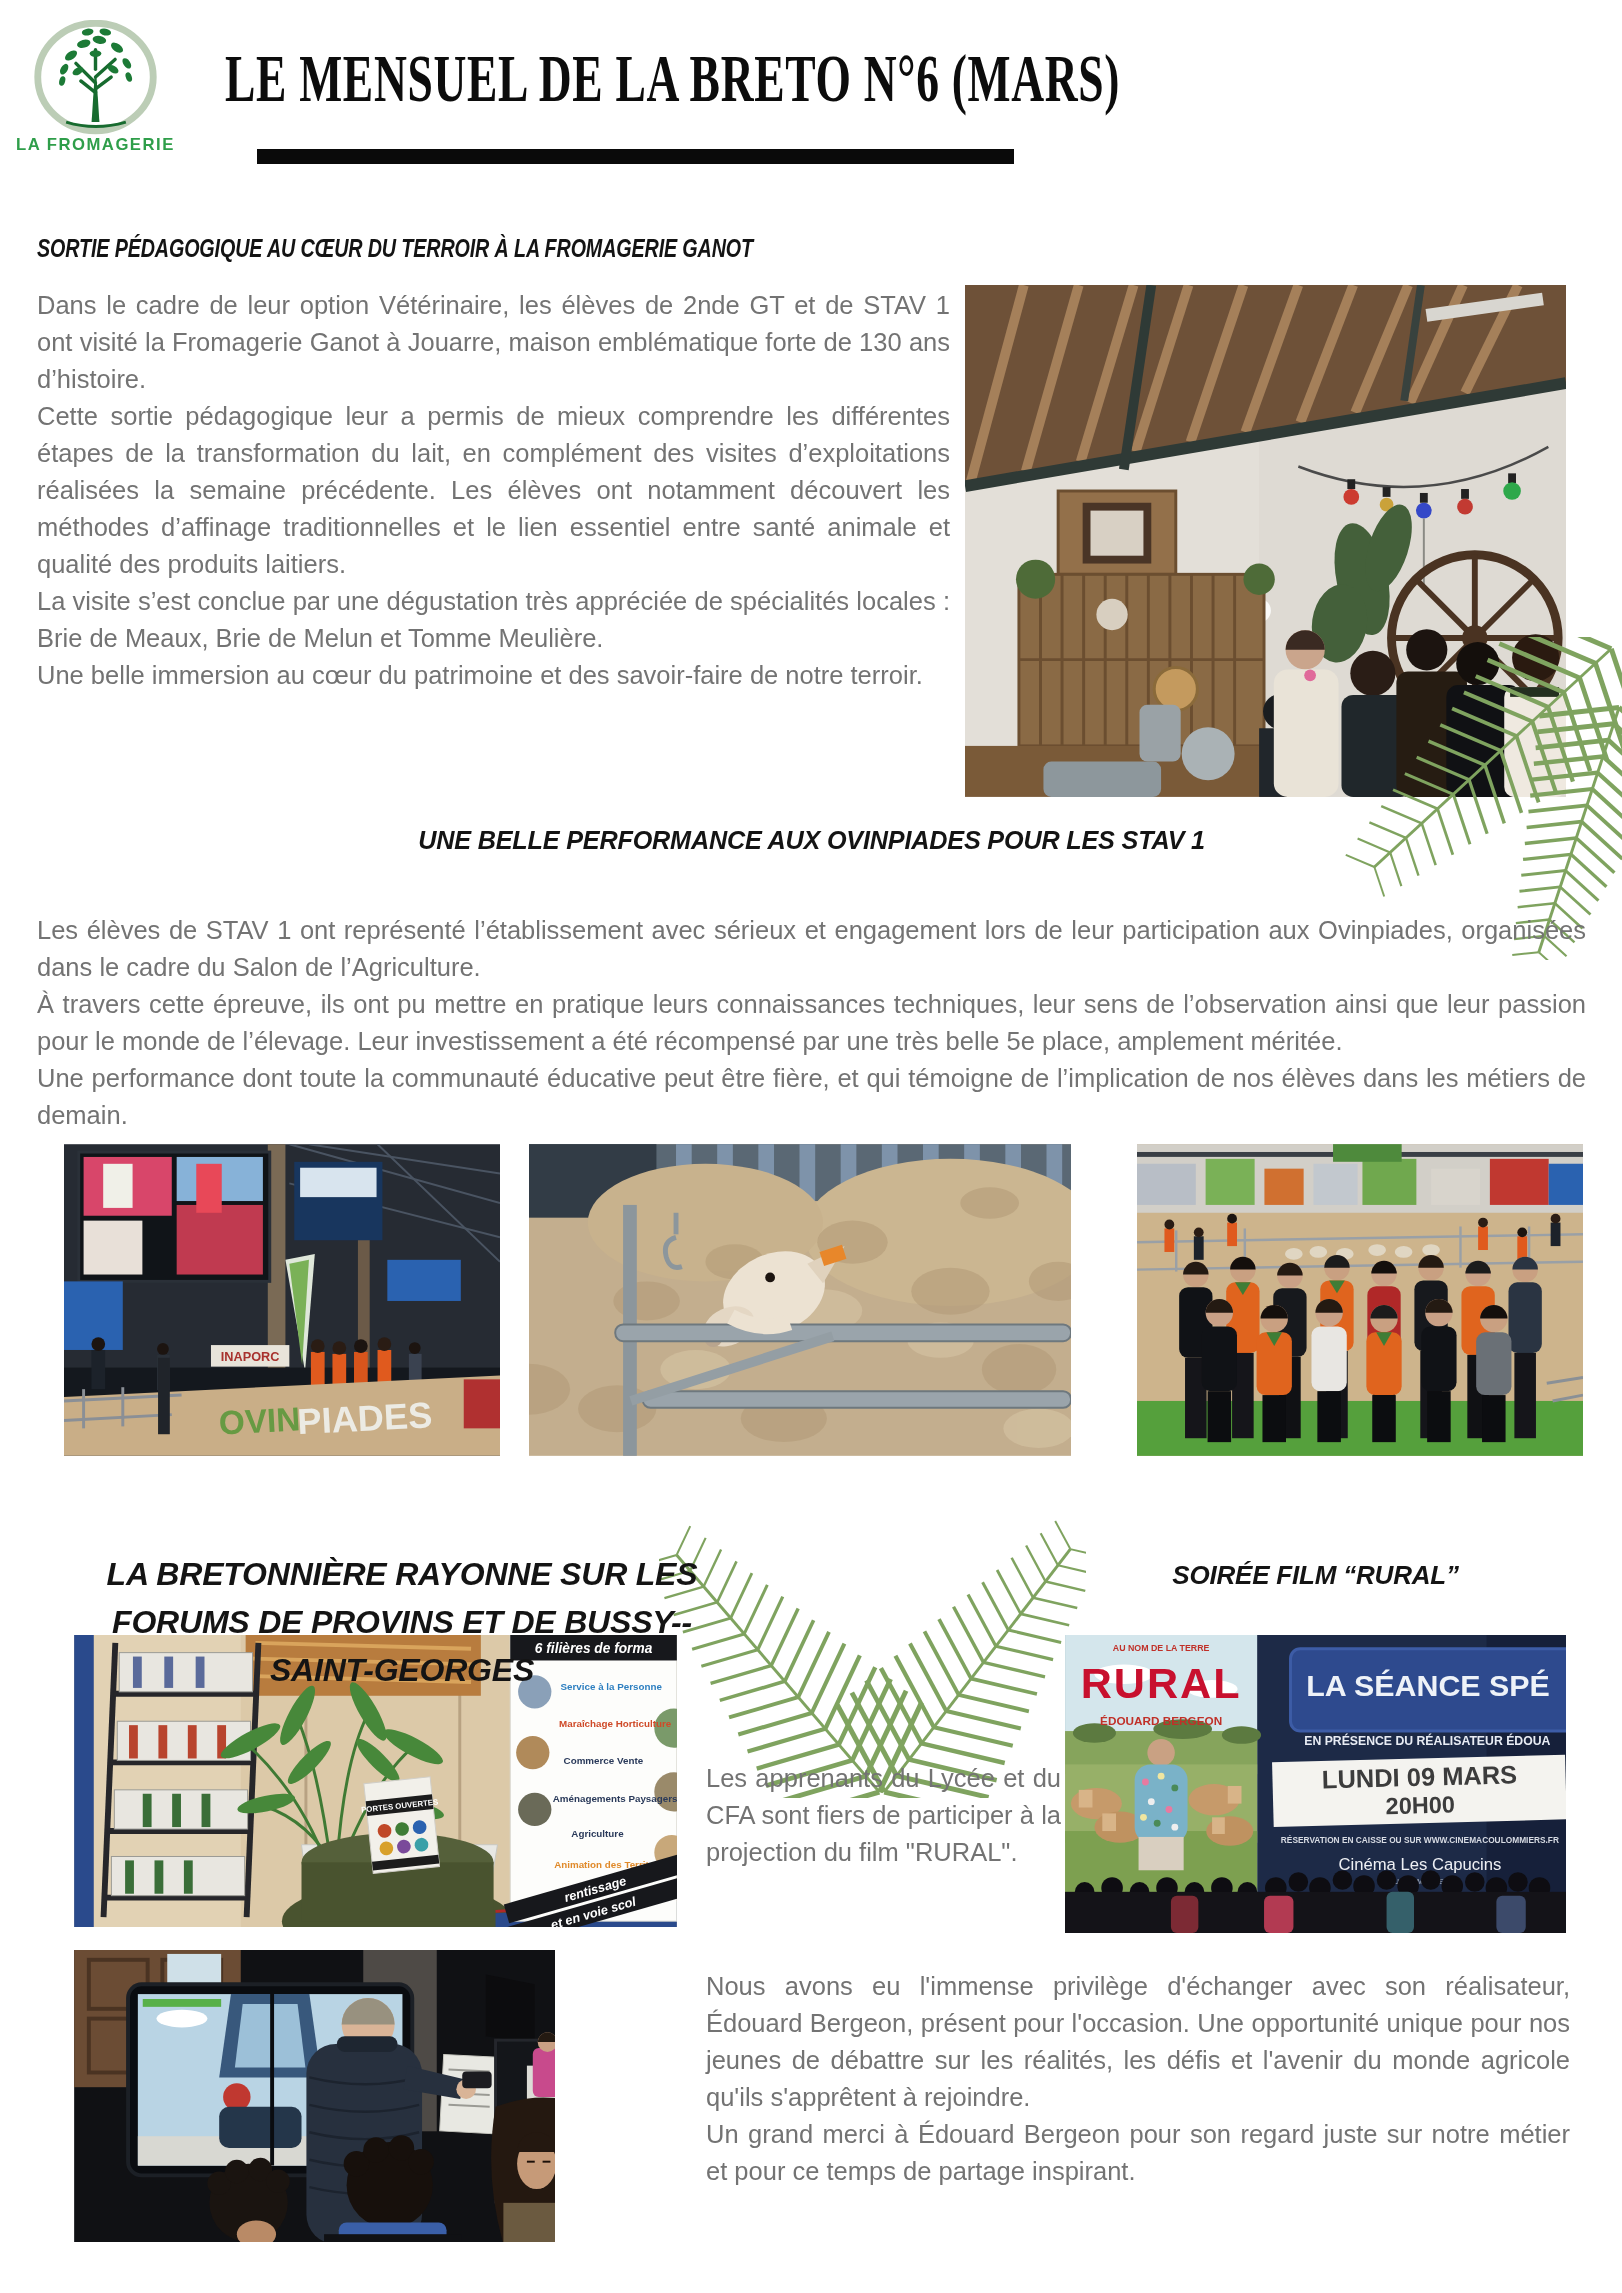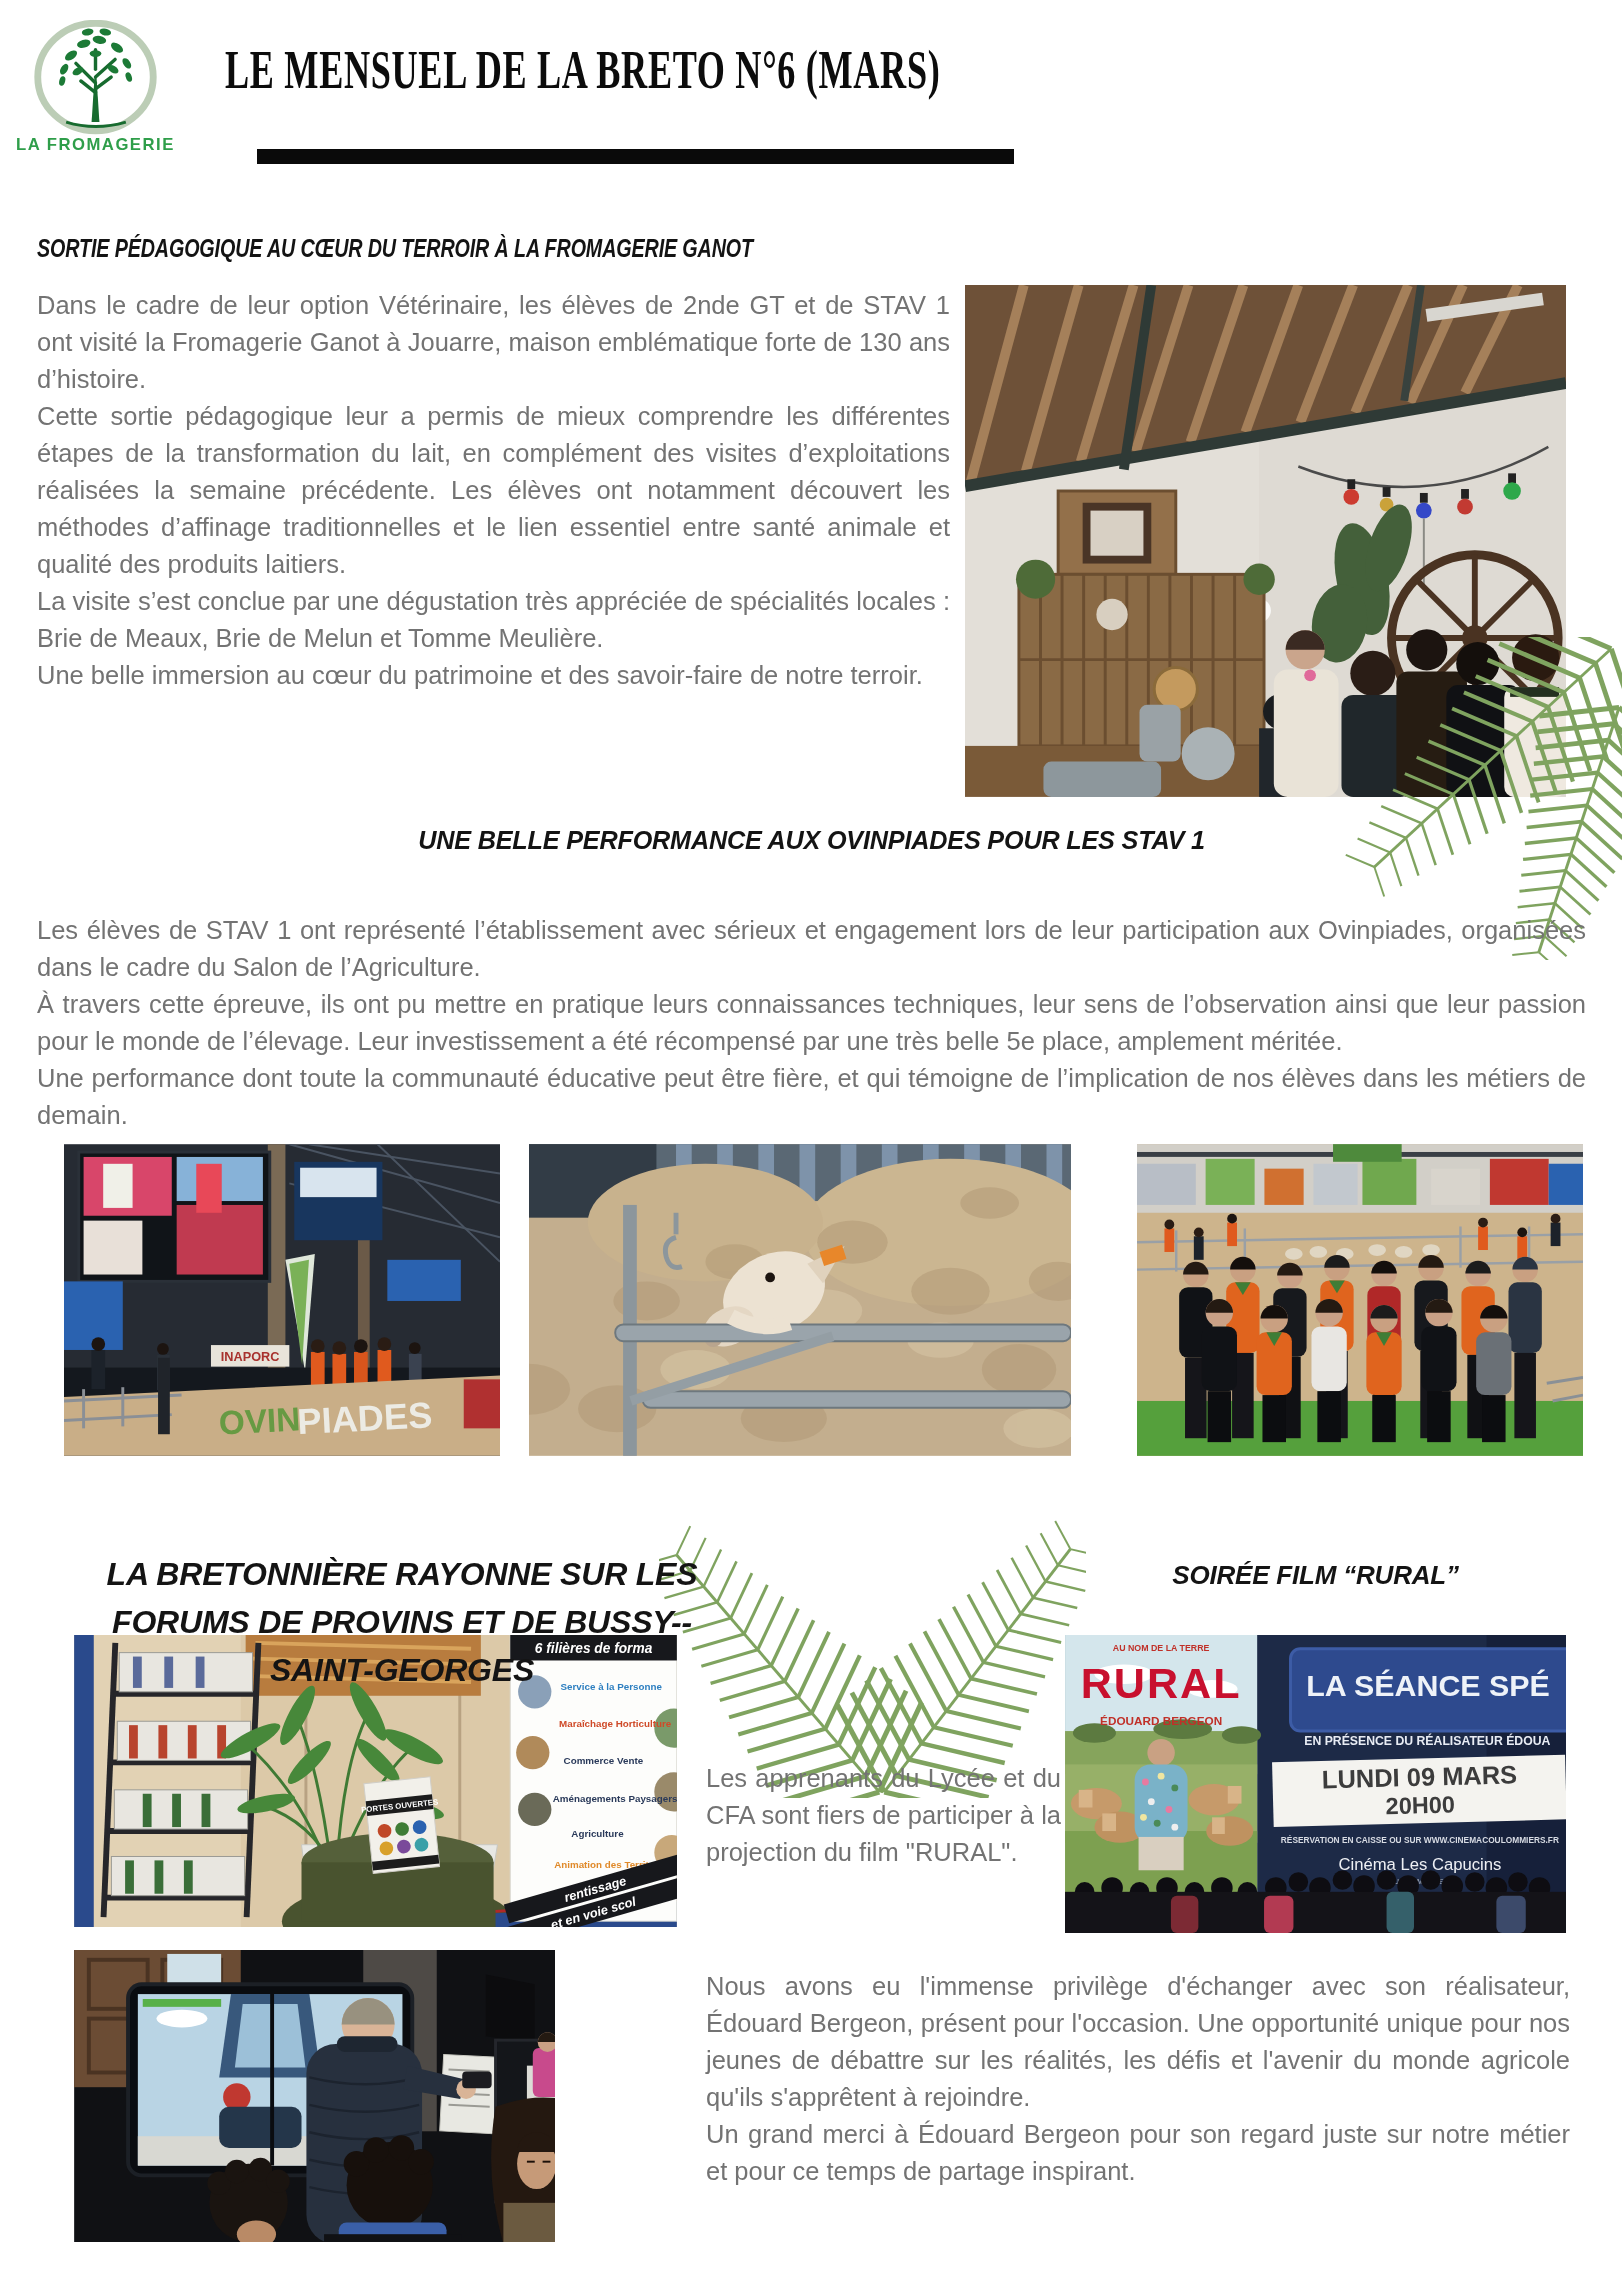--- a/index.html
+++ b/index.html
@@ -3,21 +3,21 @@
 <meta charset="utf-8">
 <style>
   html,body{margin:0;padding:0;background:#ffffff;}
   .page{position:relative;width:1622px;height:2294px;background:#fff;overflow:hidden;
         font-family:"Liberation Sans",sans-serif;color:#1a1a1a;}
   .abs{position:absolute;}
   .body-text{font-size:25.5px;line-height:37px;text-align:justify;color:#737373;}
   .body-text p{margin:0;}
   .head{font-weight:700;font-style:italic;color:#141414;letter-spacing:-0.2px;}
   .nowrap{white-space:nowrap;display:inline-block;}
-  .title{font-family:"Liberation Serif",serif;font-weight:700;font-size:54px;color:#0c0c0c;
+  .title{font-family:"Liberation Serif",serif;font-weight:700;font-size:68px;color:#0c0c0c;
          letter-spacing:1px;}
   .title .nowrap{transform:scaleX(0.67);transform-origin:left center;}
   .title-bar{background:#0a0a0a;}
   .h1size{font-size:26px;}
   .h3size{font-size:32px;line-height:48px;text-align:center;}
   .center{text-align:center;}
   .logo-label{font-size:16.7px;font-weight:700;letter-spacing:1.5px;color:#2f9e4a;text-align:center;}
   .photo{position:absolute;overflow:hidden;z-index:1;}
   .photo svg{display:block;}
   .frond{position:absolute;z-index:2;pointer-events:none;}

